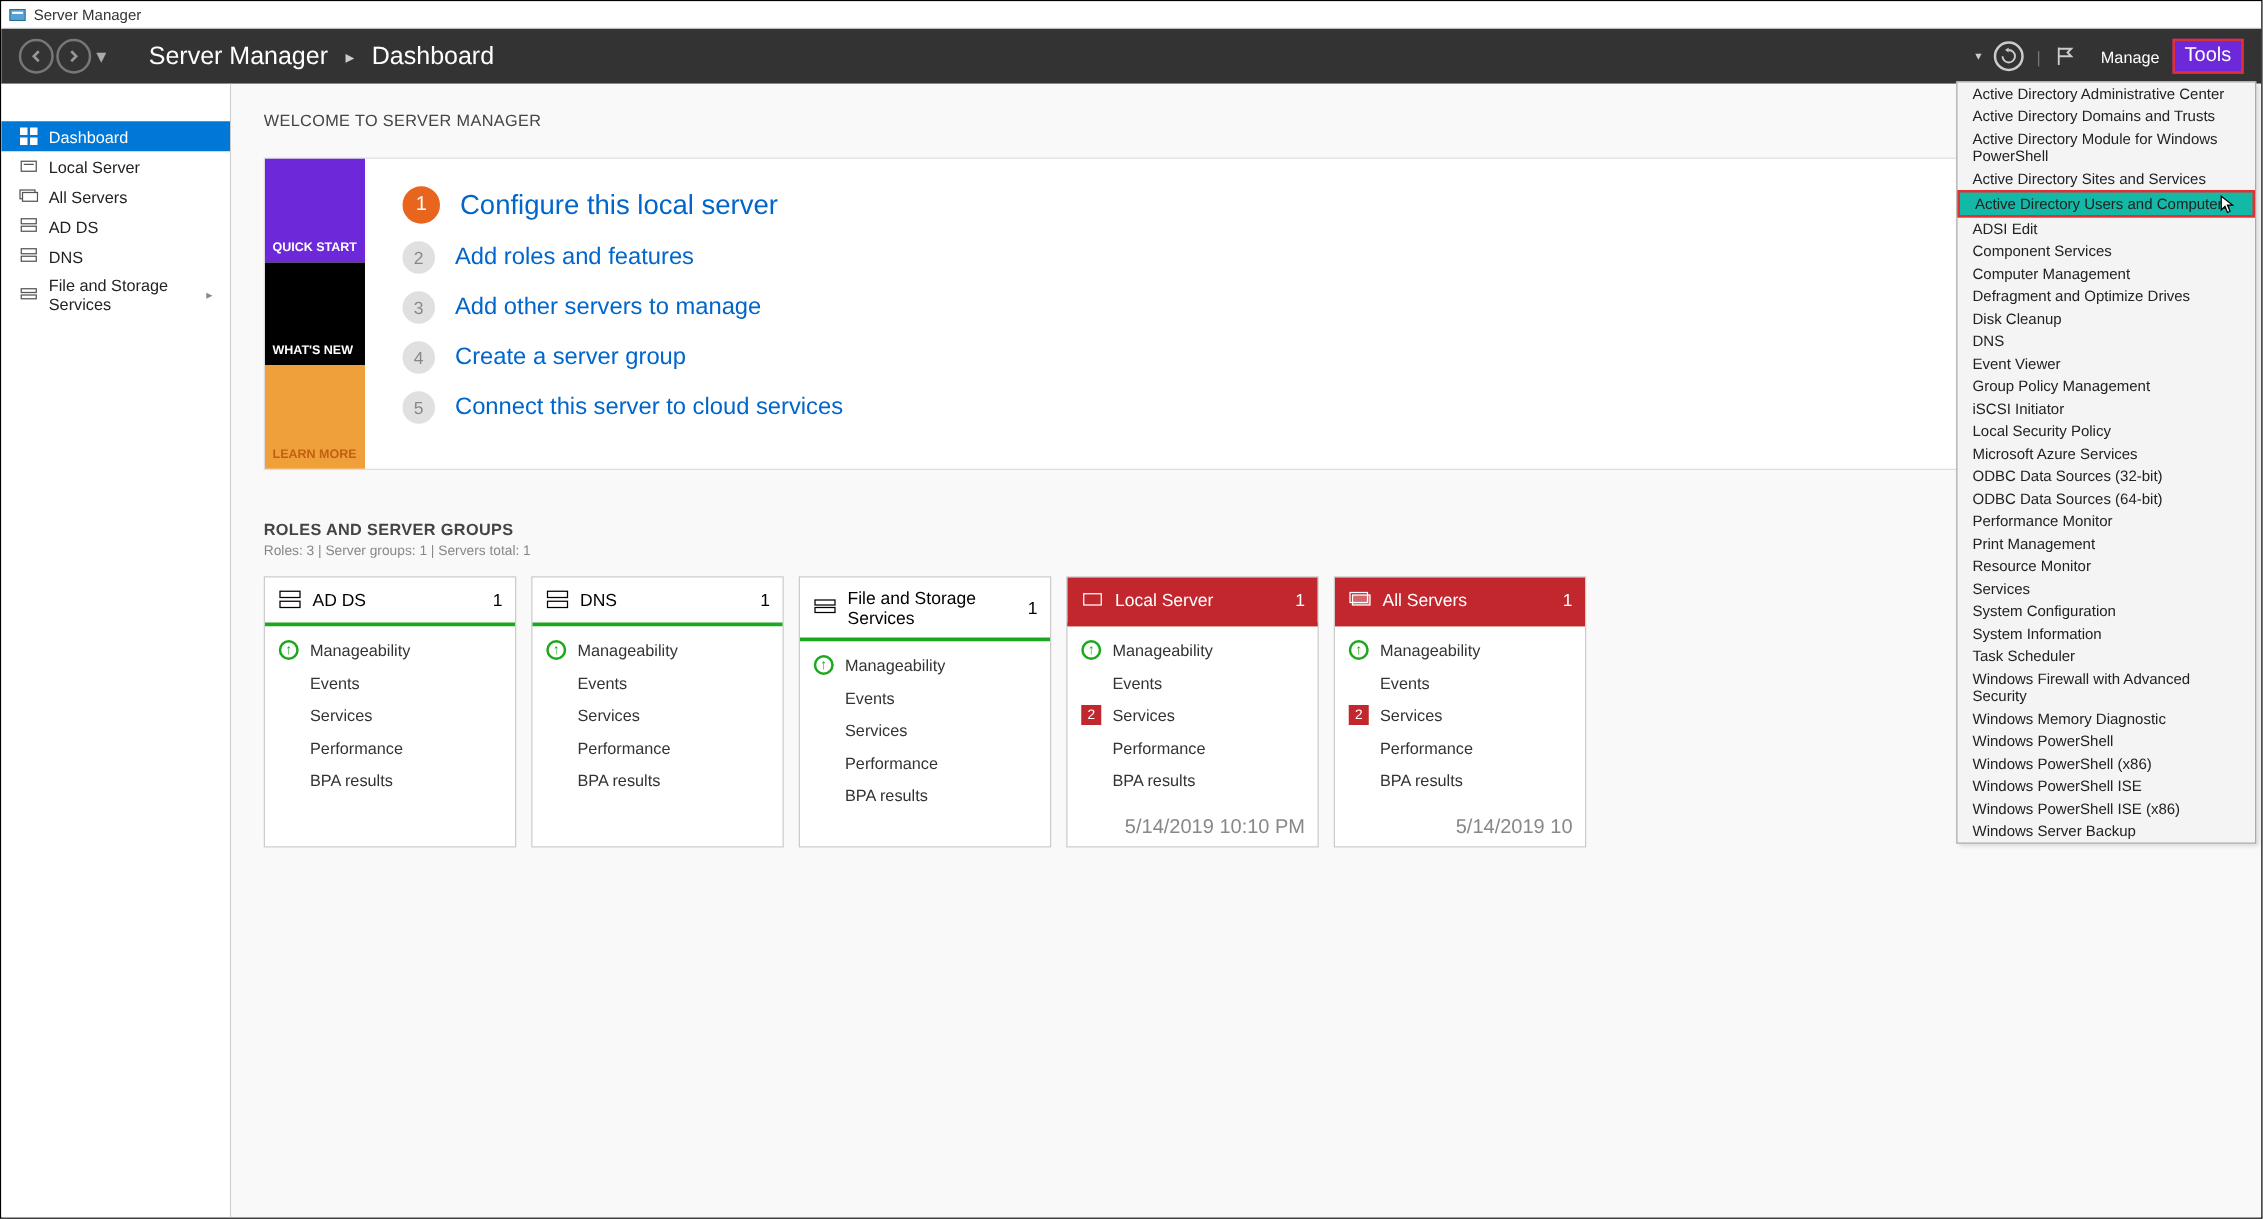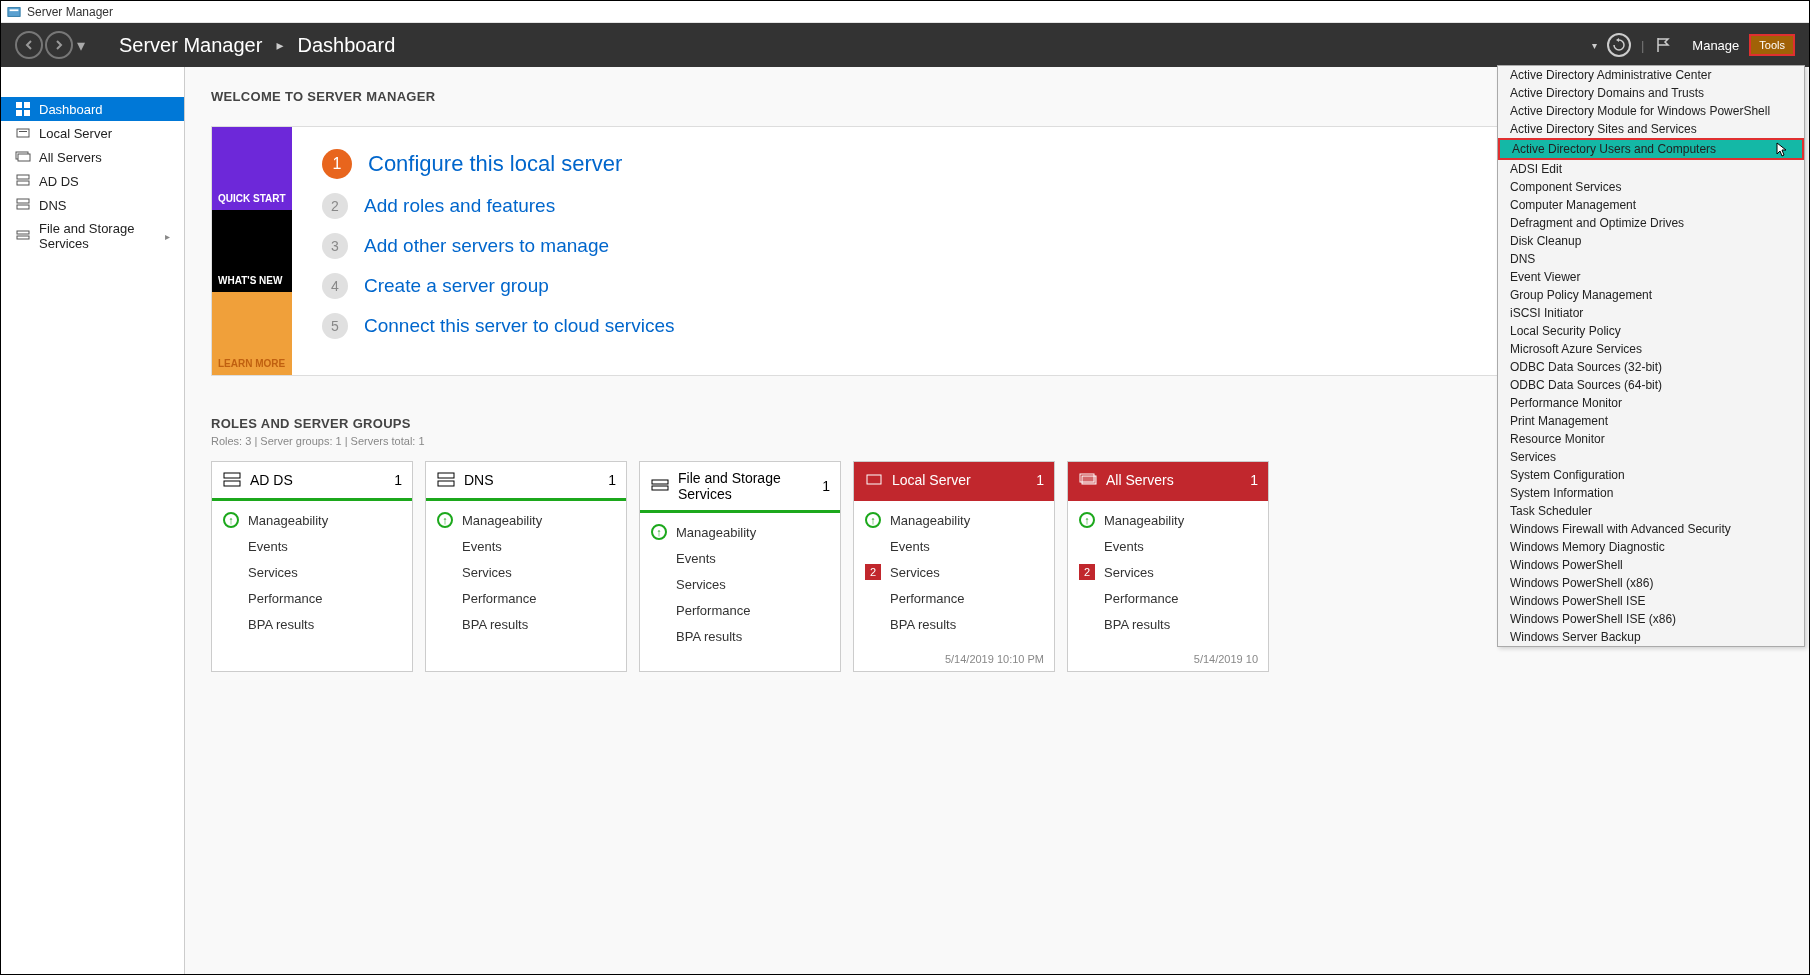--- a/index.html
+++ b/index.html
@@ -10,31 +10,31 @@
 
 .header-bar { height: 44px; background: #333333; display: flex; align-items: center; padding: 0 14px; color: #fff; }
 .nav-arrows { display: flex; align-items: center; gap: 2px; margin-right: 30px; }
 .nav-circle { width: 28px; height: 28px; border: 2px solid #777; border-radius: 50%; display: flex; align-items: center; justify-content: center; color: #888; }
 .nav-dropdown { width: 12px; color: #aaa; margin-left: 2px; }
 .breadcrumb { font-size: 20px; font-weight: 300; color: #fff; display: flex; align-items: center; gap: 14px; }
 .breadcrumb .sep { font-size: 14px; color: #ccc; }
 .header-right { margin-left: auto; display: flex; align-items: center; gap: 10px; color: #fff; font-size: 13px; }
 .header-right .vsep { color: #777; }
 .refresh-circle { width: 24px; height: 24px; border: 2px solid #ccc; border-radius: 50%; display: flex; align-items: center; justify-content: center; }
-.tools-btn { background: #a16207; color: #fff; padding: 3px 8px; border: 2px solid #e03030; font-size: 11px; }
+.tools-btn { background: #6d28d9; color: #fff; padding: 3px 8px; border: 2px solid #e03030; font-size: 16px; }
 
 .main-area { display: flex; height: calc(100% - 66px); }
 .sidebar { width: 184px; background: #fff; border-right: 1px solid #ccc; padding-top: 30px; }
 .side-item { display: flex; align-items: center; gap: 8px; padding: 4px 14px; font-size: 13px; color: #222; cursor: pointer; }
 .side-item.active { background: #0078d7; color: #fff; }
 .side-item .icon { width: 16px; height: 16px; display: flex; align-items: center; justify-content: center; }
 .side-item .expand { margin-left: auto; font-size: 10px; color: #888; }
 
 .content { flex: 1; background: #f9f9f9; padding: 22px 26px; overflow: auto; }
-.welcome-title { font-size: 13px; font-weight: 700; letter-spacing: 0.3px; color: #444; margin-bottom: 22px; }
+.welcome-title { font-size: 13px; font-weight: 400; letter-spacing: 0.3px; color: #444; margin-bottom: 22px; }
 
 .welcome-panel { background: #fff; border: 1px solid #ddd; display: flex; margin-bottom: 40px; min-height: 230px; }
 .tabs-col { width: 80px; display: flex; flex-direction: column; }
 .vtab { flex: 1; display: flex; align-items: flex-end; padding: 6px; font-size: 10px; font-weight: 600; color: #fff; }
 .vtab.qs { background: #6d28d9; }
 .vtab.wn { background: #000000; color: #fff; }
 .vtab.lm { background: #f0a03a; color: #c06010; }
 .steps-col { padding: 22px 30px; }
 .step { display: flex; align-items: center; gap: 16px; margin-bottom: 14px; }
 .step-num { width: 26px; height: 26px; border-radius: 50%; background: #e0e0e0; color: #888; display: flex; align-items: center; justify-content: center; font-size: 14px; }
@@ -49,23 +49,23 @@
 .tile { width: 202px; border: 1px solid #ccc; background: #fff; display: flex; flex-direction: column; }
 .tile-head { display: flex; align-items: center; padding: 8px 10px; font-size: 14px; border-bottom: 3px solid #1ca81c; gap: 8px; }
 .tile-head.red { background: #c1272d; color: #fff; border-bottom-color: #c1272d; }
 .tile-head .ticon { width: 20px; height: 20px; display: flex; align-items: center; justify-content: center; }
 .tile-head .count { margin-left: auto; }
 .tile-body { padding: 6px 10px 10px 10px; }
 .tile-row { display: flex; align-items: center; gap: 8px; padding: 4px 0; font-size: 13px; color: #333; }
 .tile-row .indicator { width: 18px; height: 18px; display: flex; align-items: center; justify-content: center; }
 .ind-green { border: 2px solid #1ca81c; border-radius: 50%; color: #1ca81c; font-size: 11px; width: 16px; height: 16px; display:flex;align-items:center;justify-content:center; }
 .ind-red { background: #c1272d; color: #fff; width: 16px; height: 16px; font-size: 11px; display:flex;align-items:center;justify-content:center; }
-.tile-foot { margin-top: auto; text-align: right; font-size: 11px; color: #888; padding: 6px 10px; }
-
-.tools-menu { position: absolute; top: 64px; right: 4px; width: 308px; background: #f4f4f4; border: 1px solid #aaa; box-shadow: 2px 2px 4px rgba(0,0,0,0.15); }
+.tile-foot { margin-top: auto; text-align: right; font-size: 16px; color: #888; padding: 6px 10px; }
+
+.tools-menu { position: absolute; top: 64px; right: 4px; width: 240px; background: #f4f4f4; border: 1px solid #aaa; box-shadow: 2px 2px 4px rgba(0,0,0,0.15); }
 .tools-menu .mitem { padding: 2px 12px; font-size: 12px; color: #222; cursor: pointer; }
 .tools-menu .mitem.highlight { background: #14b8a6; border: 2px solid #e03030; position: relative; }
 .cursor { position: absolute; right: 12px; top: 2px; }
 </style>
 </head>
 <body>
 
 <div class="title-bar">
   <svg viewBox="0 0 16 16">
       <rect x="1" y="3" width="14" height="10" fill="#5aa0d0" stroke="#2070a0"></rect>

